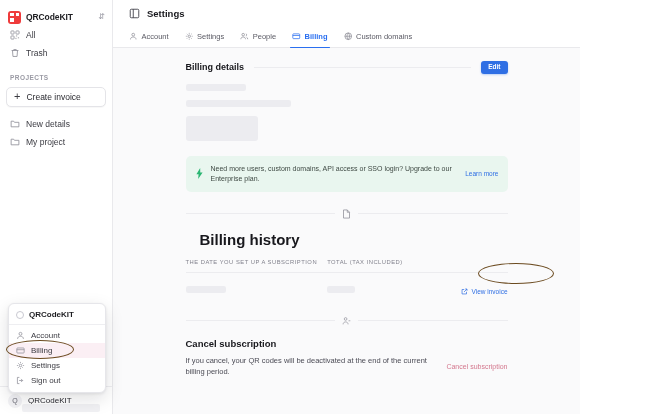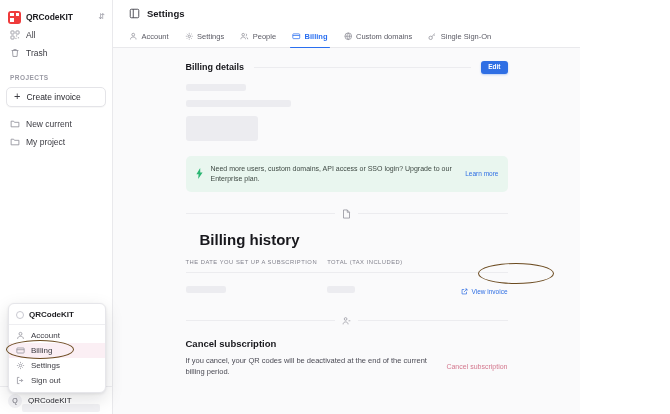--- a/index.html
+++ b/index.html
@@ -242,21 +242,21 @@
       <span>Create invoice</span>
     </div>
 
     <div class="proj-list">
       <div class="nav-item">
         <span class="nav-ico">
           <svg viewBox="0 0 16 16" fill="none" stroke="currentColor" stroke-width="1.3">
             <path d="M1.8 12.5V3.5h4l1.4 1.8h7V12.5z"></path>
           </svg>
         </span>
-        <span>New current</span>
+        <span>New details</span>
       </div>
       <div class="nav-item">
         <span class="nav-ico">
           <svg viewBox="0 0 16 16" fill="none" stroke="currentColor" stroke-width="1.3">
             <path d="M1.8 12.5V3.5h4l1.4 1.8h7V12.5z"></path>
           </svg>
         </span>
         <span>My project</span>
       </div>
     </div>
@@ -361,29 +361,20 @@
         <span>Billing</span>
       </div>
       <div class="tab">
         <span class="nav-ico">
           <svg viewBox="0 0 16 16" fill="none" stroke="currentColor" stroke-width="1.4">
             <circle cx="8" cy="8" r="6.3"></circle>
               <path d="M1.7 8h12.6M8 1.7c3.2 3.4 3.2 9.2 0 12.6M8 1.7c-3.2 3.4-3.2 9.2 0 12.6"></path>
           </svg>
         </span>
         <span>Custom domains</span>
-      </div>
-      <div class="tab">
-        <span class="nav-ico">
-          <svg viewBox="0 0 16 16" fill="none" stroke="currentColor" stroke-width="1.4">
-            <circle cx="5" cy="11" r="3.2"></circle>
-              <path d="M7.3 8.7L13 3M10.8 5.2l1.6 1.6"></path>
-          </svg>
-        </span>
-        <span>Single Sign-On</span>
       </div>
     </div>
 
     <div class="content">
       <div class="panel">
 
         <div class="sec-title-row">
           <div class="sec-title">Billing details</div>
           <div class="sec-rule"></div>
           <div class="edit-btn">Edit</div>

